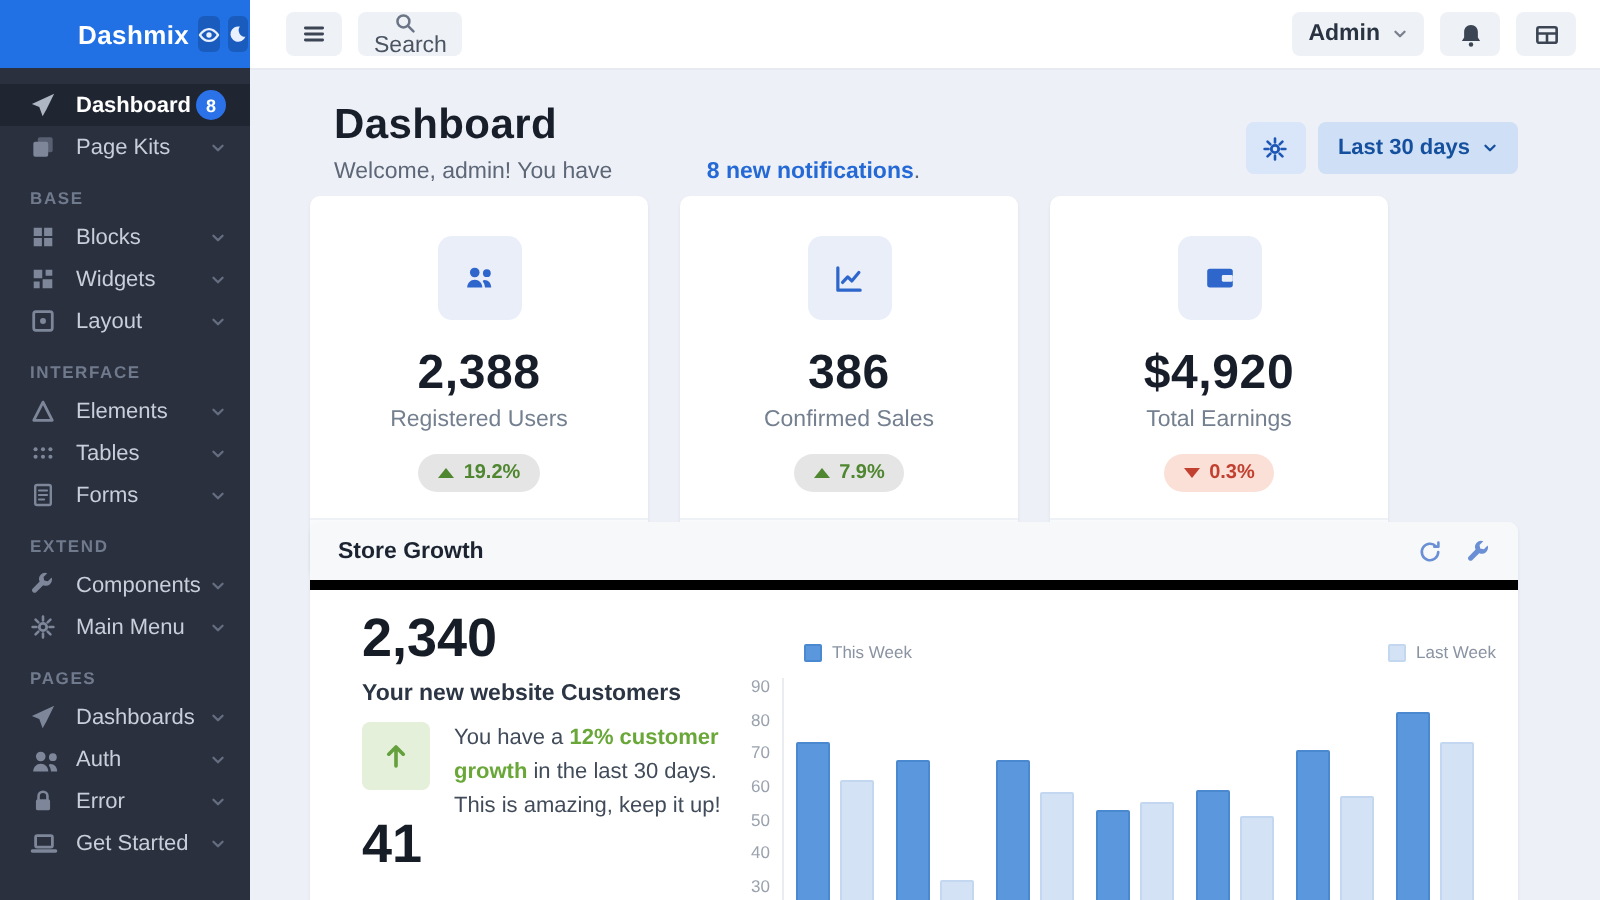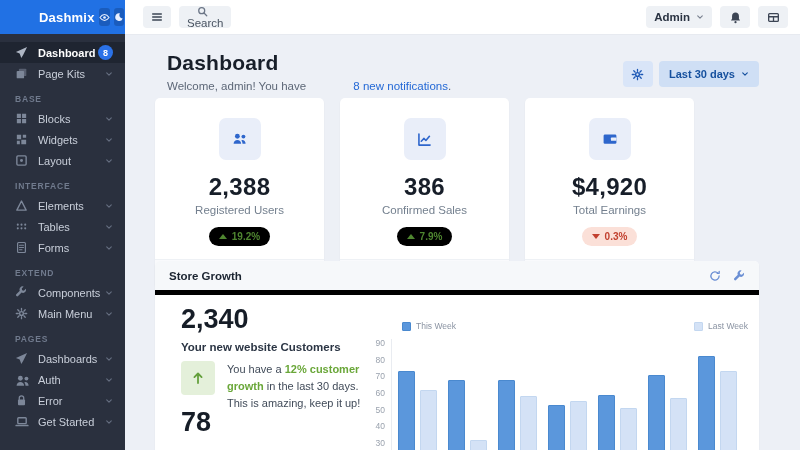--- a/index.html
+++ b/index.html
@@ -35,38 +35,38 @@
   .tb-search { color:#4a5462; }
   .tb-search .glyph { margin-right:6px; color:#6b7586; }
   .tb-admin { font-weight:bold; color:#2a3342; }
   .tb-admin .caret { margin-left:6px; color:#79818f; }
   .tb-icon-btn { width:30px; padding:0; color:#3c4554; }
 
   
   .hero { position:absolute; left:125px; top:34px; width:675px; padding:17px 41px 0 42px; display:flex; align-items:flex-start; }
   .hero-title { font-size:21px; font-weight:bold; color:#181f2a; letter-spacing:.2px; }
   .hero-sub { margin-top:5px; font-size:11.5px; color:#5d6777; }
-  .hero-sub a { color:#2469d6; font-weight:normal; text-decoration:none; cursor:pointer;padding-left:44px; }
+  .hero-sub a { color:#2469d6; font-weight:bold; text-decoration:none; cursor:pointer;padding-left:44px; }
   .hero-right { margin-left:auto; display:flex; align-items:center; margin-top:10px; }
   .hero-gear { width:30px; height:26px; border-radius:4px; background:#d9e5f8; color:#1c57b5; display:flex;
     align-items:center; justify-content:center; cursor:pointer; }
   .hero-range { height:26px; margin-left:6px; border-radius:4px; background:#cfdff5; color:#15509e; font-size:11px;
     font-weight:bold; display:flex; align-items:center; padding:0 10px; cursor:pointer; }
   .hero-range .caret { margin-left:6px; }
 
   
   .cards { position:absolute; left:155px; top:98px; width:724px; display:grid; grid-template-columns:repeat(4,1fr); gap:16px; }
   .card { background:#fff; border-radius:5px; box-shadow:0 1px 2px rgba(20,30,55,.06); text-align:center; overflow:hidden; }
   .card-iconbox { width:42px; height:42px; border-radius:7px; background:#e9eef9; color:#2e66cc; margin:20px auto 0;
     display:flex; align-items:center; justify-content:center; }
   .card-value { margin-top:13px; font-size:24px; font-weight:bold; color:#171e29; letter-spacing:.3px; }
   .card-label { margin-top:3px; font-size:11.5px; color:#74808f; }
   .badge { display:inline-flex; align-items:center; margin-top:11px; padding:4px 10px; border-radius:12px;
     font-size:10px; font-weight:bold; }
-  .badge.up { background:#000000; color:#4f8630; }
+  .badge.up { background:#e5e5e5; color:#4f8630; }
   .badge.down { background:#fbe0d8; color:#c2402f; }
   .caret-shape { width:0; height:0; border-left:4px solid transparent; border-right:4px solid transparent; margin-right:5px; }
   .badge.up .caret-shape { border-bottom:5px solid #4f8630; }
   .badge.down .caret-shape { border-top:5px solid #c2402f; }
   .card-footer { margin-top:13px; border-top:1px solid #eef1f5; background:#f9fafc; height:29px; display:flex;
     align-items:center; justify-content:center; color:#2f6bd0; font-size:10.5px; font-weight:bold; cursor:pointer; }
   .card-footer .arr { margin-left:6px; color:#86a8e0; }
 
   
   .panel { position:absolute; left:155px; top:261px; width:604px; height:200px; background:#fff; border-radius:5px 5px 0 0;
@@ -482,21 +482,21 @@
     <div class="note">
       <span class="note-iconbox">
           <svg width="14" height="14" viewBox="0 0 14 14">
             <path d="M7 12V2.6M3.4 6.1L7 2.5l3.6 3.6" stroke="currentColor" fill="none" stroke-linecap="round" stroke-linejoin="round" stroke-width="1.8"></path>
           </svg>
         </span>
       <span class="note-text">
         <span>You have a </span><b>12% customer growth</b><span> in the last 30 days. This is amazing, keep it up!</span>
       </span>
     </div>
-    <div class="metric2-value">78</div>
+    <div class="metric2-value">41</div>
 
     <div class="axis-line"></div>
     <div id="yticks">
         <div class="ytick" style="top: 43px;">90</div>
         <div class="ytick" style="top: 59.667px;">80</div>
         <div class="ytick" style="top: 76.334px;">70</div>
         <div class="ytick" style="top: 93.001px;">60</div>
         <div class="ytick" style="top: 109.668px;">50</div>
         <div class="ytick" style="top: 126.335px;">40</div>
         <div class="ytick" style="top: 143.002px;">30</div>

